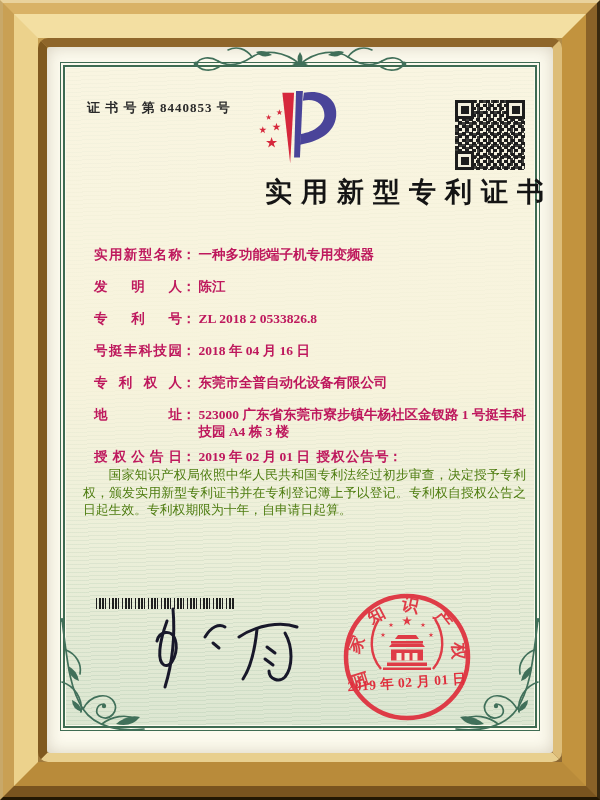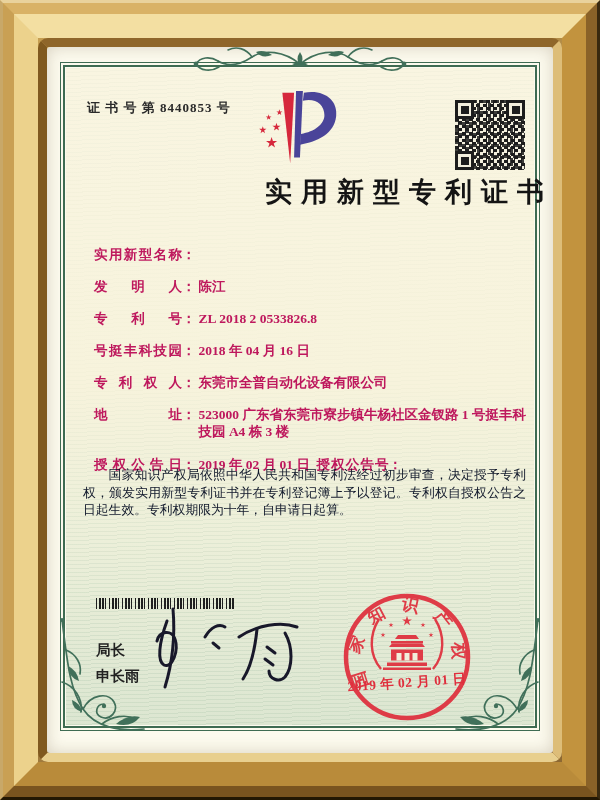--- a/index.html
+++ b/index.html
@@ -34,28 +34,28 @@
                        repeating-conic-gradient(from 0deg at 3px 3px,rgba(29,29,29,.85) 0 25%,transparent 0 50%);
       background-size:7px 7px,11px 11px;}
   .qf{position:absolute;width:19px;height:19px;border:3.5px solid #1d1d1d;background:#f3efdd;box-sizing:border-box;}
   .qf::after{content:"";position:absolute;inset:2.5px;background:#1d1d1d;}
   .qf.tl{left:0;top:0}.qf.tr{right:0;top:0}.qf.bl{left:0;bottom:0}
   .title{left:0;right:0;top:127px;text-align:right;font-size:27px;font-weight:700;
          letter-spacing:9px;text-indent:9px;color:#141414;}
   .fields{left:47px;right:24px;top:199px;}
   .frow{display:flex;align-items:flex-start;line-height:17px;margin-bottom:15px;
         font-size:13.5px;font-weight:600;color:#be185d;}
-  .frow.tight{margin-bottom:16px;}
+  .frow.tight{margin-bottom:8px;}
   .flab{flex:0 0 88px;text-align:justify;text-align-last:justify;white-space:normal;}
   .flab.second{flex:0 0 72px;}
   .fcolon{flex:0 0 auto;padding-right:3px;}
   .fval{flex:1 1 auto;}
   .fval.fixed{flex:0 0 118px;}
   .paras{left:36px;right:27px;top:420px;font-size:12.8px;line-height:17.6px;
-         color:#0f172a;text-align:justify;font-weight:500;}
+         color:#4d7c0f;text-align:justify;font-weight:500;}
   .paras p{margin:0;text-indent:2em;}
   .barcode{left:49px;top:551px;width:139px;height:11px;
     background:repeating-linear-gradient(90deg,#1f1f1f 0 1px,transparent 1px 3px,#1f1f1f 3px 5px,
       transparent 5px 6px,#1f1f1f 6px 8px,transparent 8px 9px,#1f1f1f 9px 10px,transparent 10px 13px);}
   .signer{left:49px;top:590px;font-size:14.5px;font-weight:700;color:#222;line-height:26px;
           font-family:"Liberation Sans","DejaVu Sans",sans-serif;}
   .signature{left:92px;top:556px;}
   .seal{left:286px;top:538px;width:148px;height:152px;}
   .seal svg{position:absolute;left:0;top:0;opacity:.93;}
   .seal-date{position:absolute;left:-4px;top:89px;width:156px;text-align:center;
@@ -156,20 +156,21 @@
       <div class="qf tr"></div>
       <div class="qf bl"></div>
     </div>
 
     <div class="title">实用新型专利证书</div>
 
     <div class="fields">
       <div class="frow">
         <span class="flab">实用新型名称</span>
           <span class="fcolon">：</span>
+          <span class="fval">一种多功能端子机专用变频器</span>
       </div>
       <div class="frow">
         <span class="flab">发 明 人</span>
           <span class="fcolon">：</span>
           <span class="fval">陈江</span>
       </div>
       <div class="frow">
         <span class="flab">专 利 号</span>
           <span class="fcolon">：</span>
           <span class="fval">ZL 2018 2 0533826.8</span>
@@ -197,24 +198,20 @@
           <span class="fcolon">：</span>
       </div>
     </div>
 
     <div class="paras">
       <p>国家知识产权局依照中华人民共和国专利法经过初步审查，决定授予专利权，颁发实用新型专利证书并在专利登记簿上予以登记。专利权自授权公告之日起生效。专利权期限为十年，自申请日起算。</p>
     </div>
 
     <div class="barcode"></div>
 
-    <div class="signer">
-      <div>局长</div>
-      <div>申长雨</div>
-    </div>
 
     <svg class="signature" width="180" height="92" viewBox="0 0 180 92">
       <g stroke="#18182a" stroke-width="3" fill="none" stroke-linecap="round" stroke-linejoin="round">
         <path d="M28,18 C20,40 18,58 25,62 C33,66 40,48 36,36 C33,26 20,28 18,38"></path>
         <path d="M34,6 C36,30 34,58 26,84"></path>
         <path d="M66,34 C72,24 80,20 86,24"></path>
         <path d="M74,40 l6,5"></path>
         <path d="M100,34 C118,22 142,18 158,24"></path>
         <path d="M118,26 C116,46 112,64 104,76"></path>
         <path d="M146,30 C154,44 154,64 146,74 C140,80 130,76 130,68"></path>

